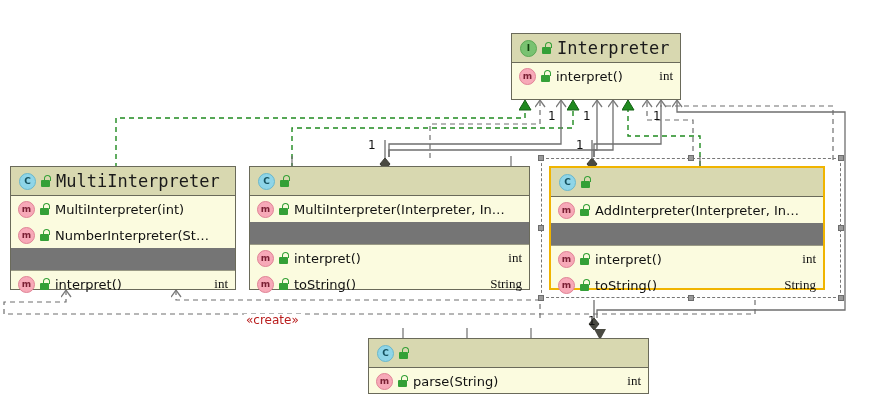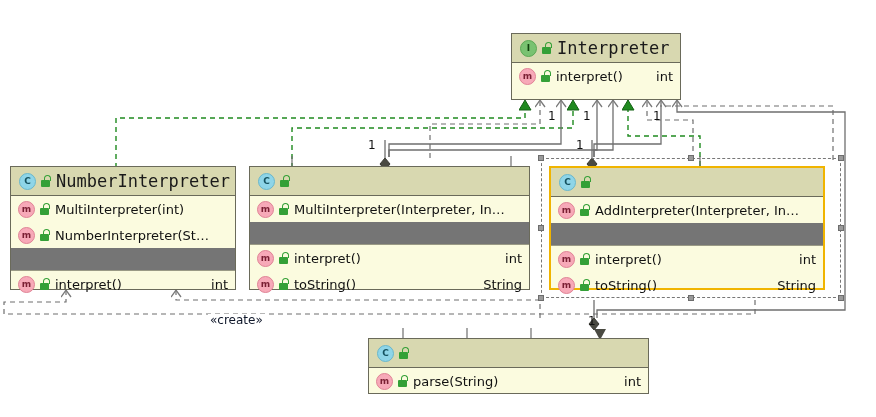--- a/index.html
+++ b/index.html
@@ -19,21 +19,21 @@
     font-family:"DejaVu Sans Mono","Liberation Mono",monospace;
     font-size:17px;color:#1a1a1a;letter-spacing:0px;white-space:nowrap;
   }
   .uml-section{border-top:1px solid #9a9a85;}
   .uml-section.first{border-top:none;}
   .uml-row{
     height:26px;display:flex;align-items:center;gap:5px;padding:0 7px;
     font-size:13px;color:#111;white-space:nowrap;
   }
   .uml-row .rname{flex:1 1 auto;overflow:hidden;text-overflow:ellipsis;}
-  .uml-row .rtype{flex:0 0 auto;padding-left:10px;}
+  .uml-row .rtype{flex:0 0 auto;padding-left:10px;font-family:Liberation Serif, serif;}
   .uml-gap{background:#757575;height:22px;}
 
   
   .ico{flex:0 0 auto;display:inline-block;}
   .badge{
     width:15px;height:15px;border-radius:50%;
     display:flex;align-items:center;justify-content:center;
     font-family:"DejaVu Sans","Liberation Sans",sans-serif;
     font-size:9px;font-weight:bold;line-height:1;
   }
@@ -55,22 +55,22 @@
   .handle{position:absolute;width:6px;height:6px;background:#9a9a9a;border:1px solid #6d6d6d;box-sizing:border-box;}
   .sel-frame{position:absolute;border:1px dashed #777;box-sizing:border-box;}
 
   
   .mult{
     position:absolute;font-size:12px;color:#111;
     font-family:"DejaVu Sans","Liberation Sans",sans-serif;
     background:transparent;line-height:1;
   }
   .stereo{
-    position:absolute;font-size:12px;color:#0f172a;background:#ffffff;
-    padding:0 2px;line-height:1;
+    position:absolute;font-size:12px;color:#b91c1c;background:#ffffff;
+    padding:0 2px;line-height:1;margin-left:36px;
   }
 </style>
 </head>
 <body>
 
 <div id="canvas">
 
   <svg class="wires" viewBox="0 0 876 417">
     <defs>
       <marker id="openArrow" markerWidth="12" markerHeight="12" refX="9" refY="5" orient="auto" markerUnits="userSpaceOnUse">
@@ -170,21 +170,21 @@
     </div>
   </div>
 
   <div class="uml-box" style="left:10px;top:166px;width:226px;height:124px;">
     <div class="uml-title">
       <span class="ico badge badge-c">C</span>
       <span class="ico lock">
           <i class="shackle"></i>
           <i class="body"></i>
         </span>
-      <span>NumberInterpreter</span>
+      <span>MultiInterpreter</span>
     </div>
     <div class="uml-section first">
       <div class="uml-row">
         <span class="ico badge badge-m">m</span>
         <span class="ico lock">
             <i class="shackle"></i>
             <i class="body"></i>
           </span>
         <span class="rname">MultiInterpreter(int)</span>
         <span class="rtype"></span>

